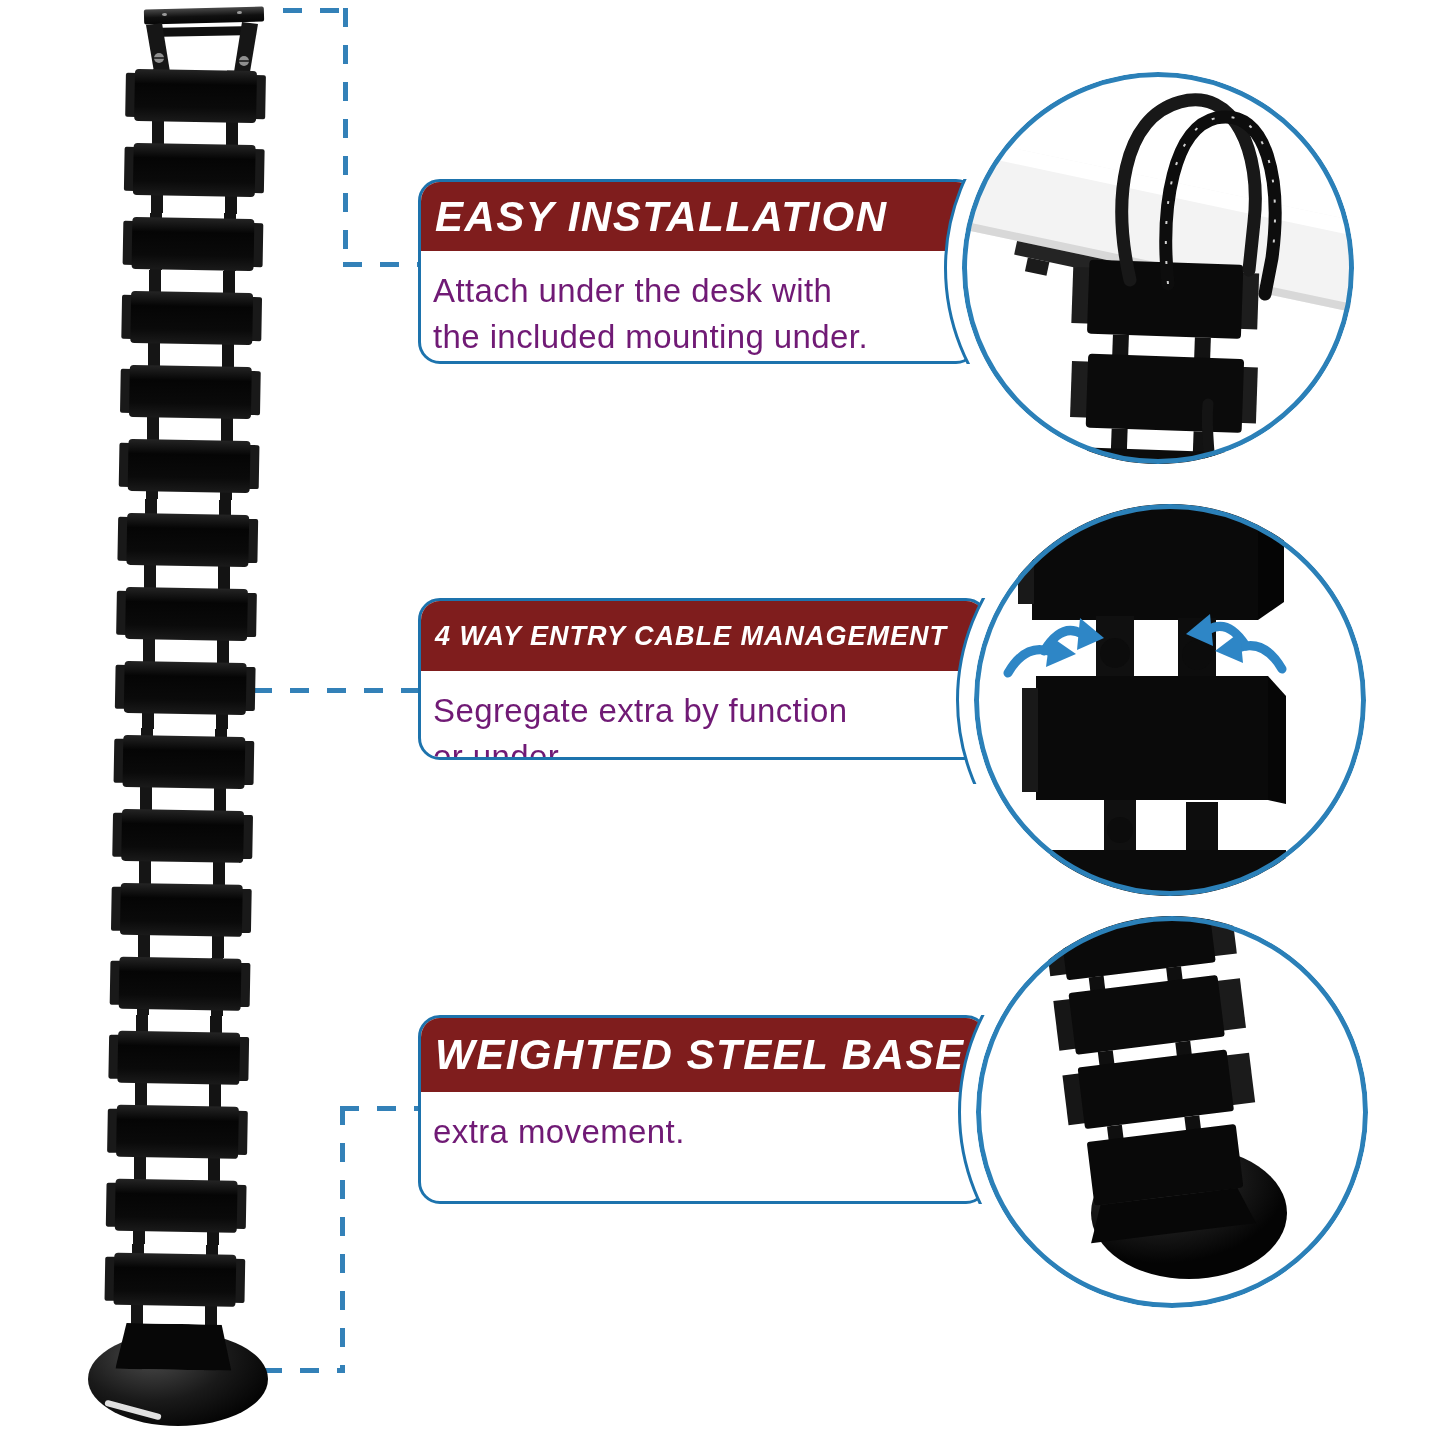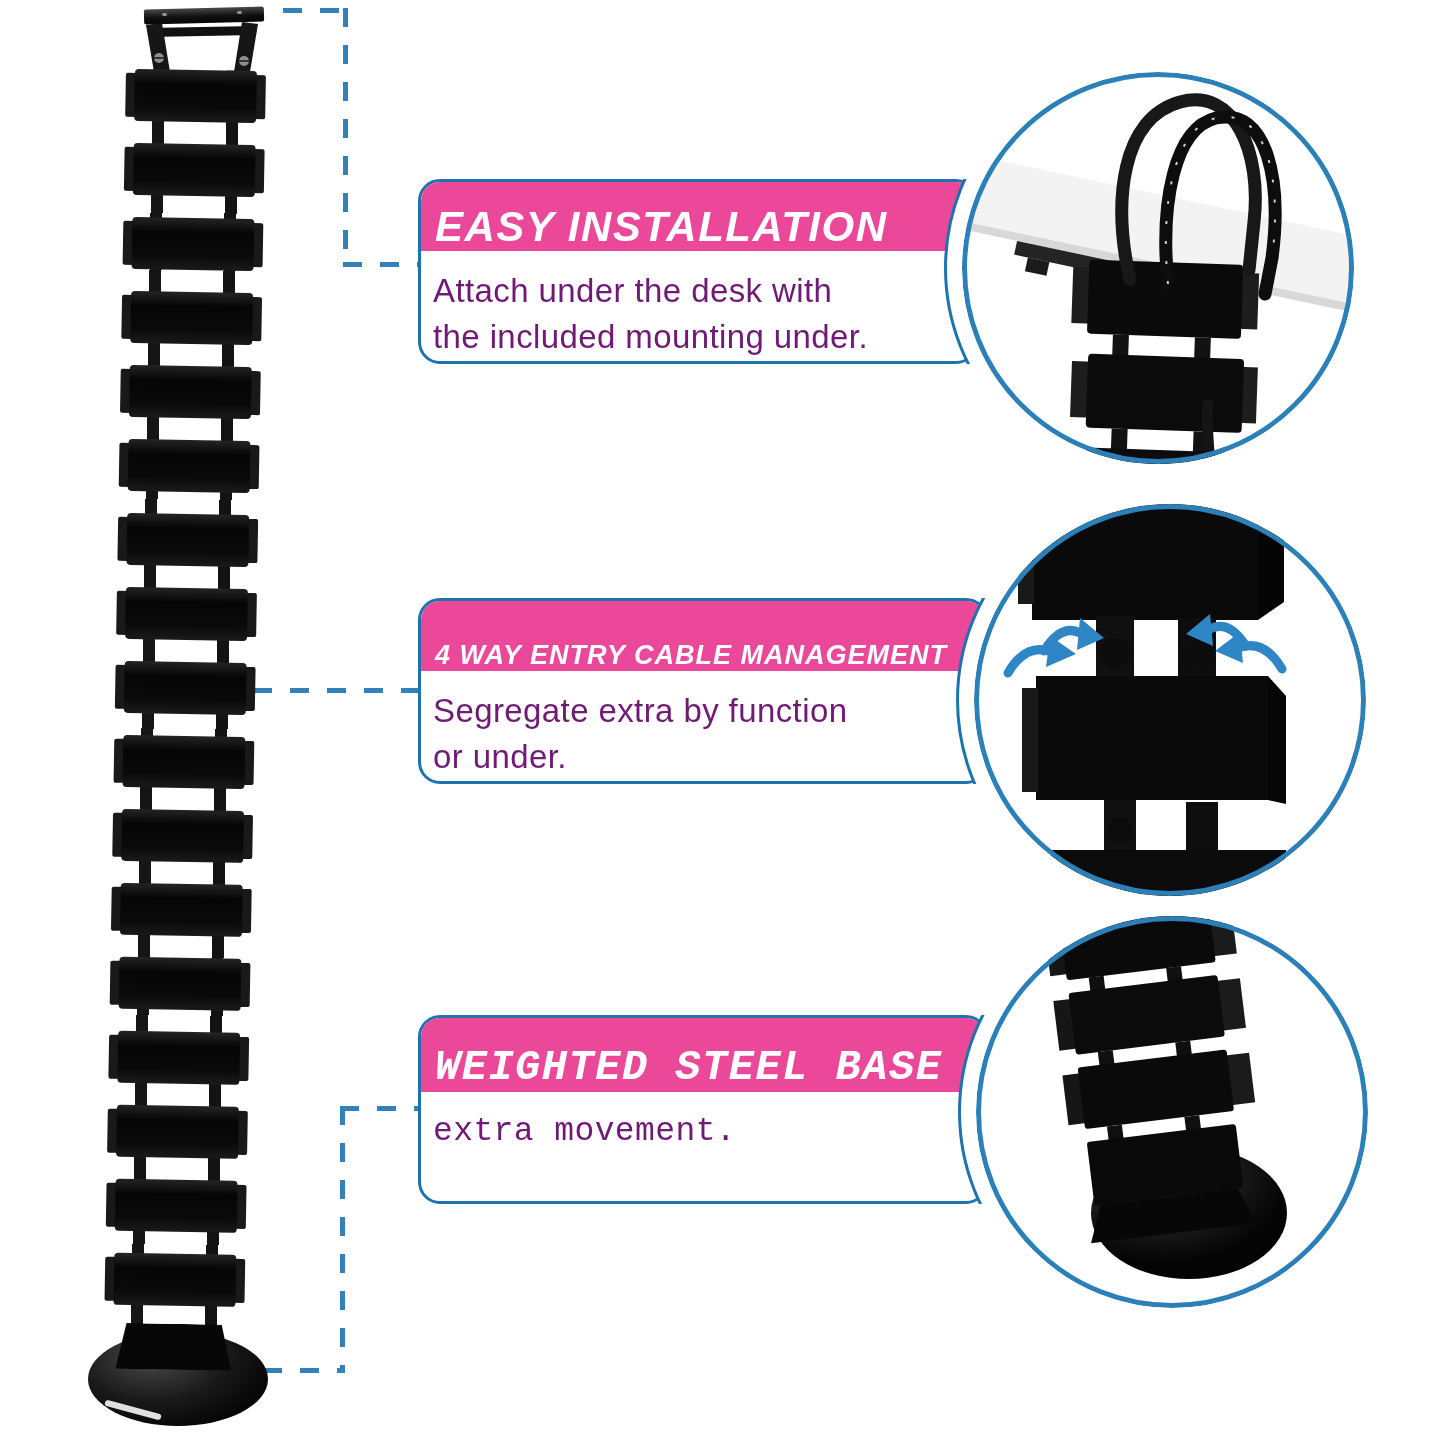--- a/index.html
+++ b/index.html
@@ -28,21 +28,21 @@
     clip-path:polygon(9% 0,91% 0,100% 100%,0 100%);}
   #base{position:absolute;left:88px;top:1332px;width:180px;height:94px;border-radius:50%;z-index:2;
     background:radial-gradient(ellipse at 36% 26%,#4a4a4a 0%,#1a1a1a 45%,#040404 78%);}
   #base::after{content:"";position:absolute;left:16px;bottom:13px;width:58px;height:6px;background:#f7f7f7;
     transform:rotate(15deg);border-radius:3px;opacity:.9;}
 
   
   .card-wrap{position:absolute;left:418px;overflow:hidden;z-index:2;}
   .card{position:absolute;left:0;top:0;background:#fff;border:3px solid #1d73ad;border-radius:22px;
     box-sizing:border-box;overflow:hidden;}
-  .band{background:#ec4899;display:flex;align-items:flex-end;padding-left:14px;
+  .band{background:#7f1d1d;display:flex;align-items:center;padding-left:14px;
     color:#fff;font-style:italic;font-weight:bold;}
   .band-lg{font-size:42px;letter-spacing:1.5px;}
   .band-sm{font-size:27px;letter-spacing:1px;}
   .card-body{padding:17px 14px 0 12px;color:#701a75;font-size:33px;line-height:46px;letter-spacing:.4px;}
   .cutter{position:absolute;width:428px;height:428px;border-radius:50%;border:3px solid #1d73ad;
     background:#fff;box-sizing:border-box;}
 
   
   .circle{position:absolute;width:392px;height:392px;border-radius:50%;background:#fff;overflow:hidden;z-index:5;}
   .circle svg{position:absolute;left:0;top:0;}
@@ -100,34 +100,34 @@
       </div>
       <div class="card-body">
         <div>Attach under the desk with</div>
         <div>the included mounting under.</div>
       </div>
     </div>
     <div class="cutter" style="left:526px;top:-125px;"></div>
   </div>
 
   <div class="card-wrap" style="top:598px;width:600px;height:186px;">
-    <div class="card" style="width:570px;height:186px;">
+    <div class="card" style="width:570px;height:162px;">
       <div class="band band-sm" style="height:70px;">
         <span>4 WAY ENTRY CABLE MANAGEMENT</span>
       </div>
       <div class="card-body">
         <div>Segregate extra by function</div>
         <div>or under.</div>
       </div>
     </div>
     <div class="cutter" style="left:538px;top:-112px;"></div>
   </div>
 
   <div class="card-wrap" style="top:1015px;width:600px;height:189px;">
-    <div class="card" style="width:570px;height:189px;font-family:Liberation Mono, monospace;">
+    <div class="card" style="width:570px;height:189px;">
       <div class="band band-lg" style="height:74px;">
         <span>WEIGHTED STEEL BASE</span>
       </div>
       <div class="card-body">
         <div>extra movement.</div>
       </div>
     </div>
     <div class="cutter" style="left:540px;top:-117px;"></div>
   </div>
 

